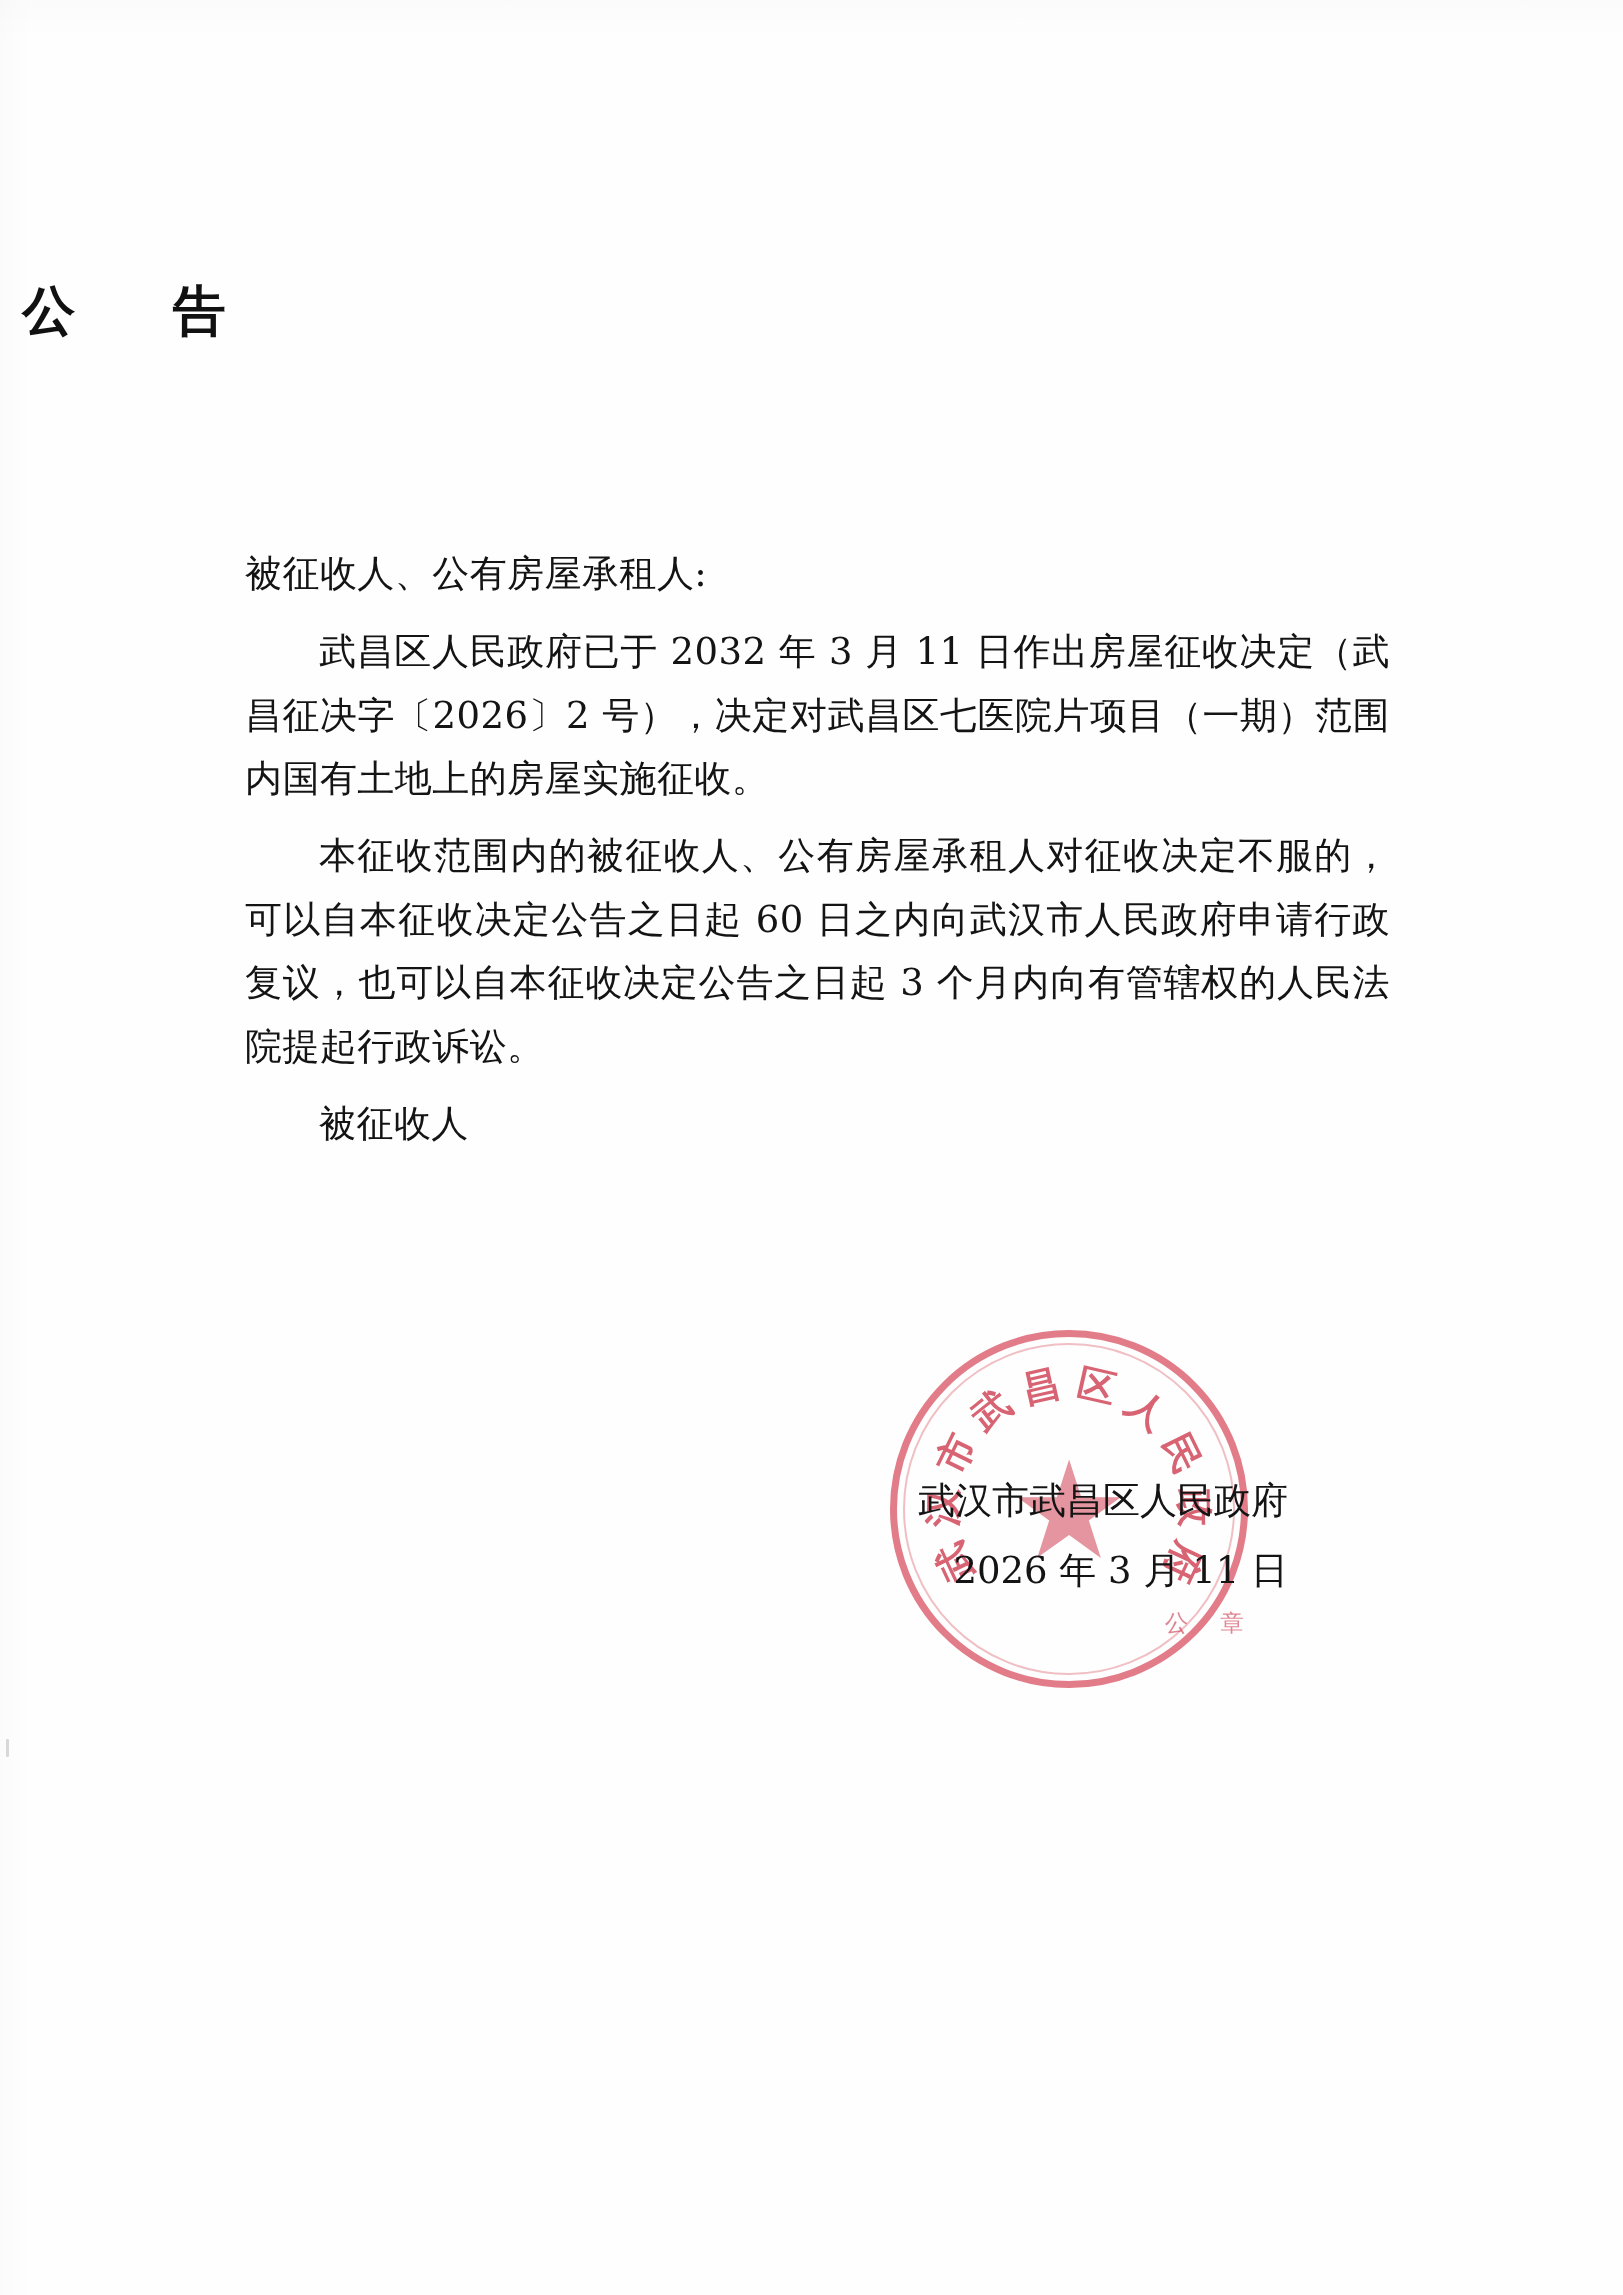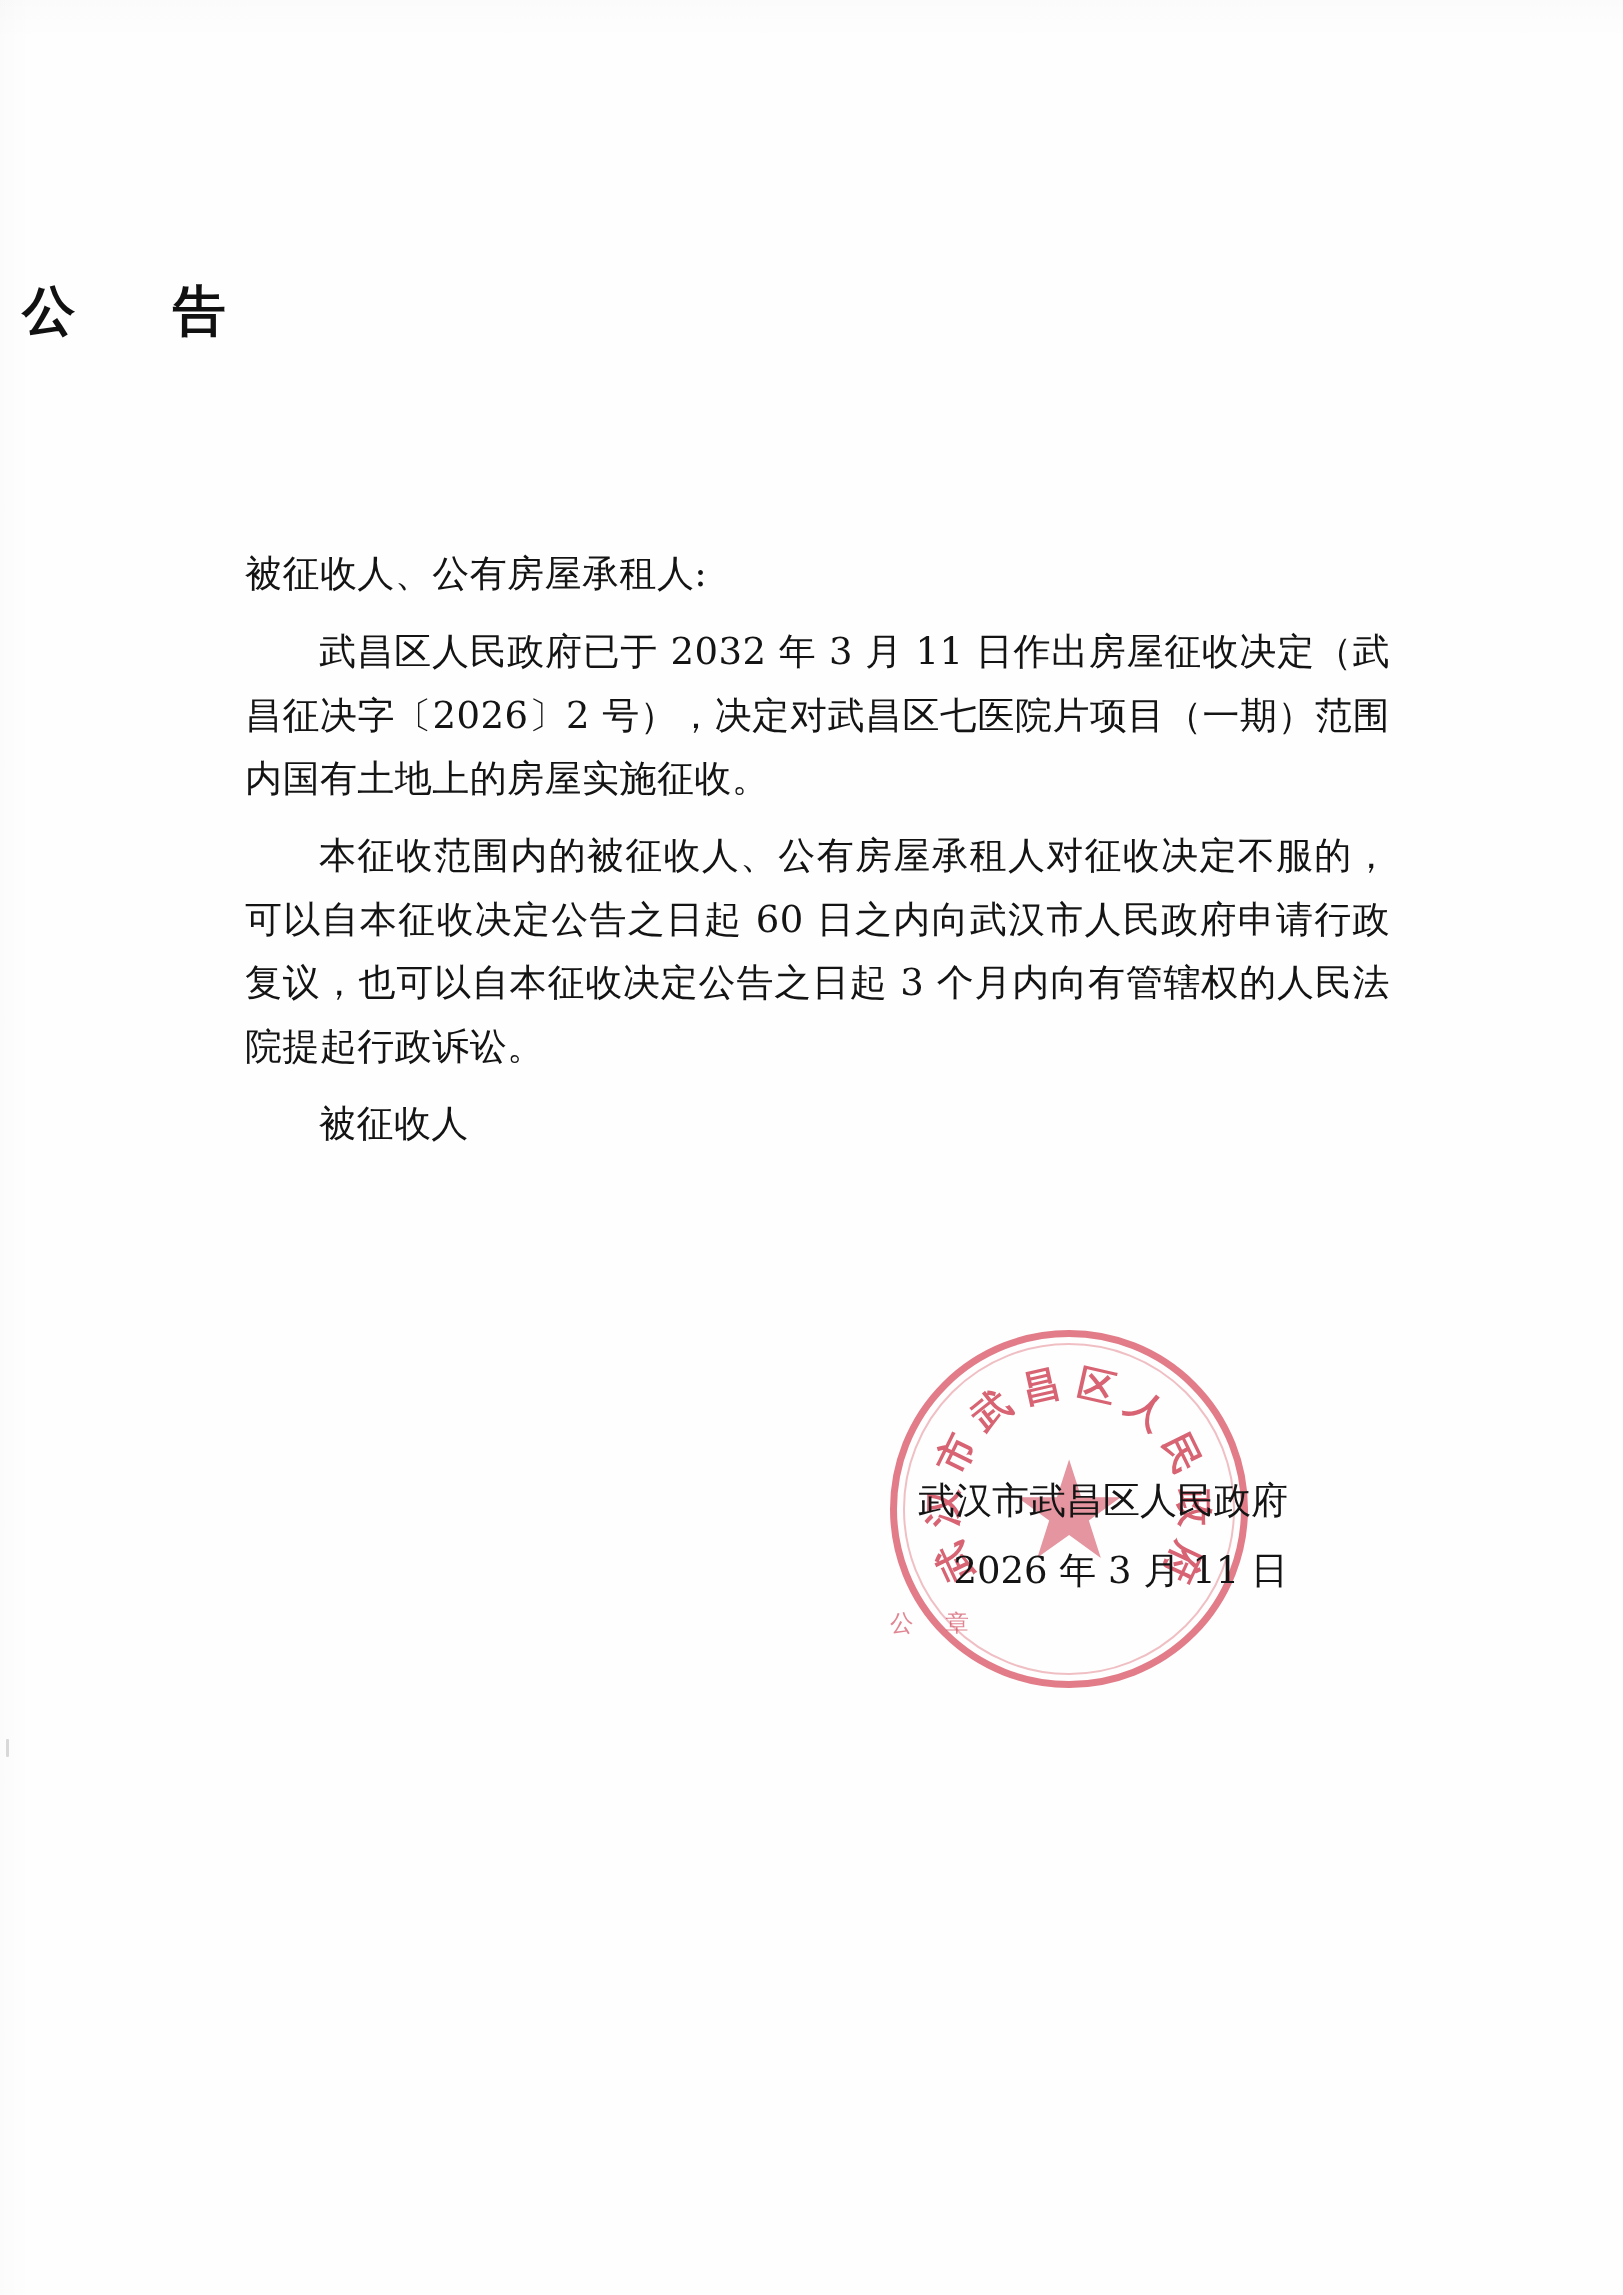--- a/index.html
+++ b/index.html
@@ -147,21 +147,21 @@
     font-weight: bold;
     color: rgba(205, 60, 80, 0.80);
     font-family: "DejaVu Serif", "Liberation Serif", serif;
     transform-origin: 0 0;
   }
   .seal .bottom-text {
     position: absolute;
     left: 0;
     right: 0;
     bottom: 49px;
-    text-align: left;
+    text-align: right;
     font-size: 23.5px;
     letter-spacing: 0.18em;
     color: rgba(205, 60, 80, 0.62);
     font-family: "DejaVu Serif", "Liberation Serif", serif;
   }
 </style>
 </head>
 <body>
 
 <div class="page">

